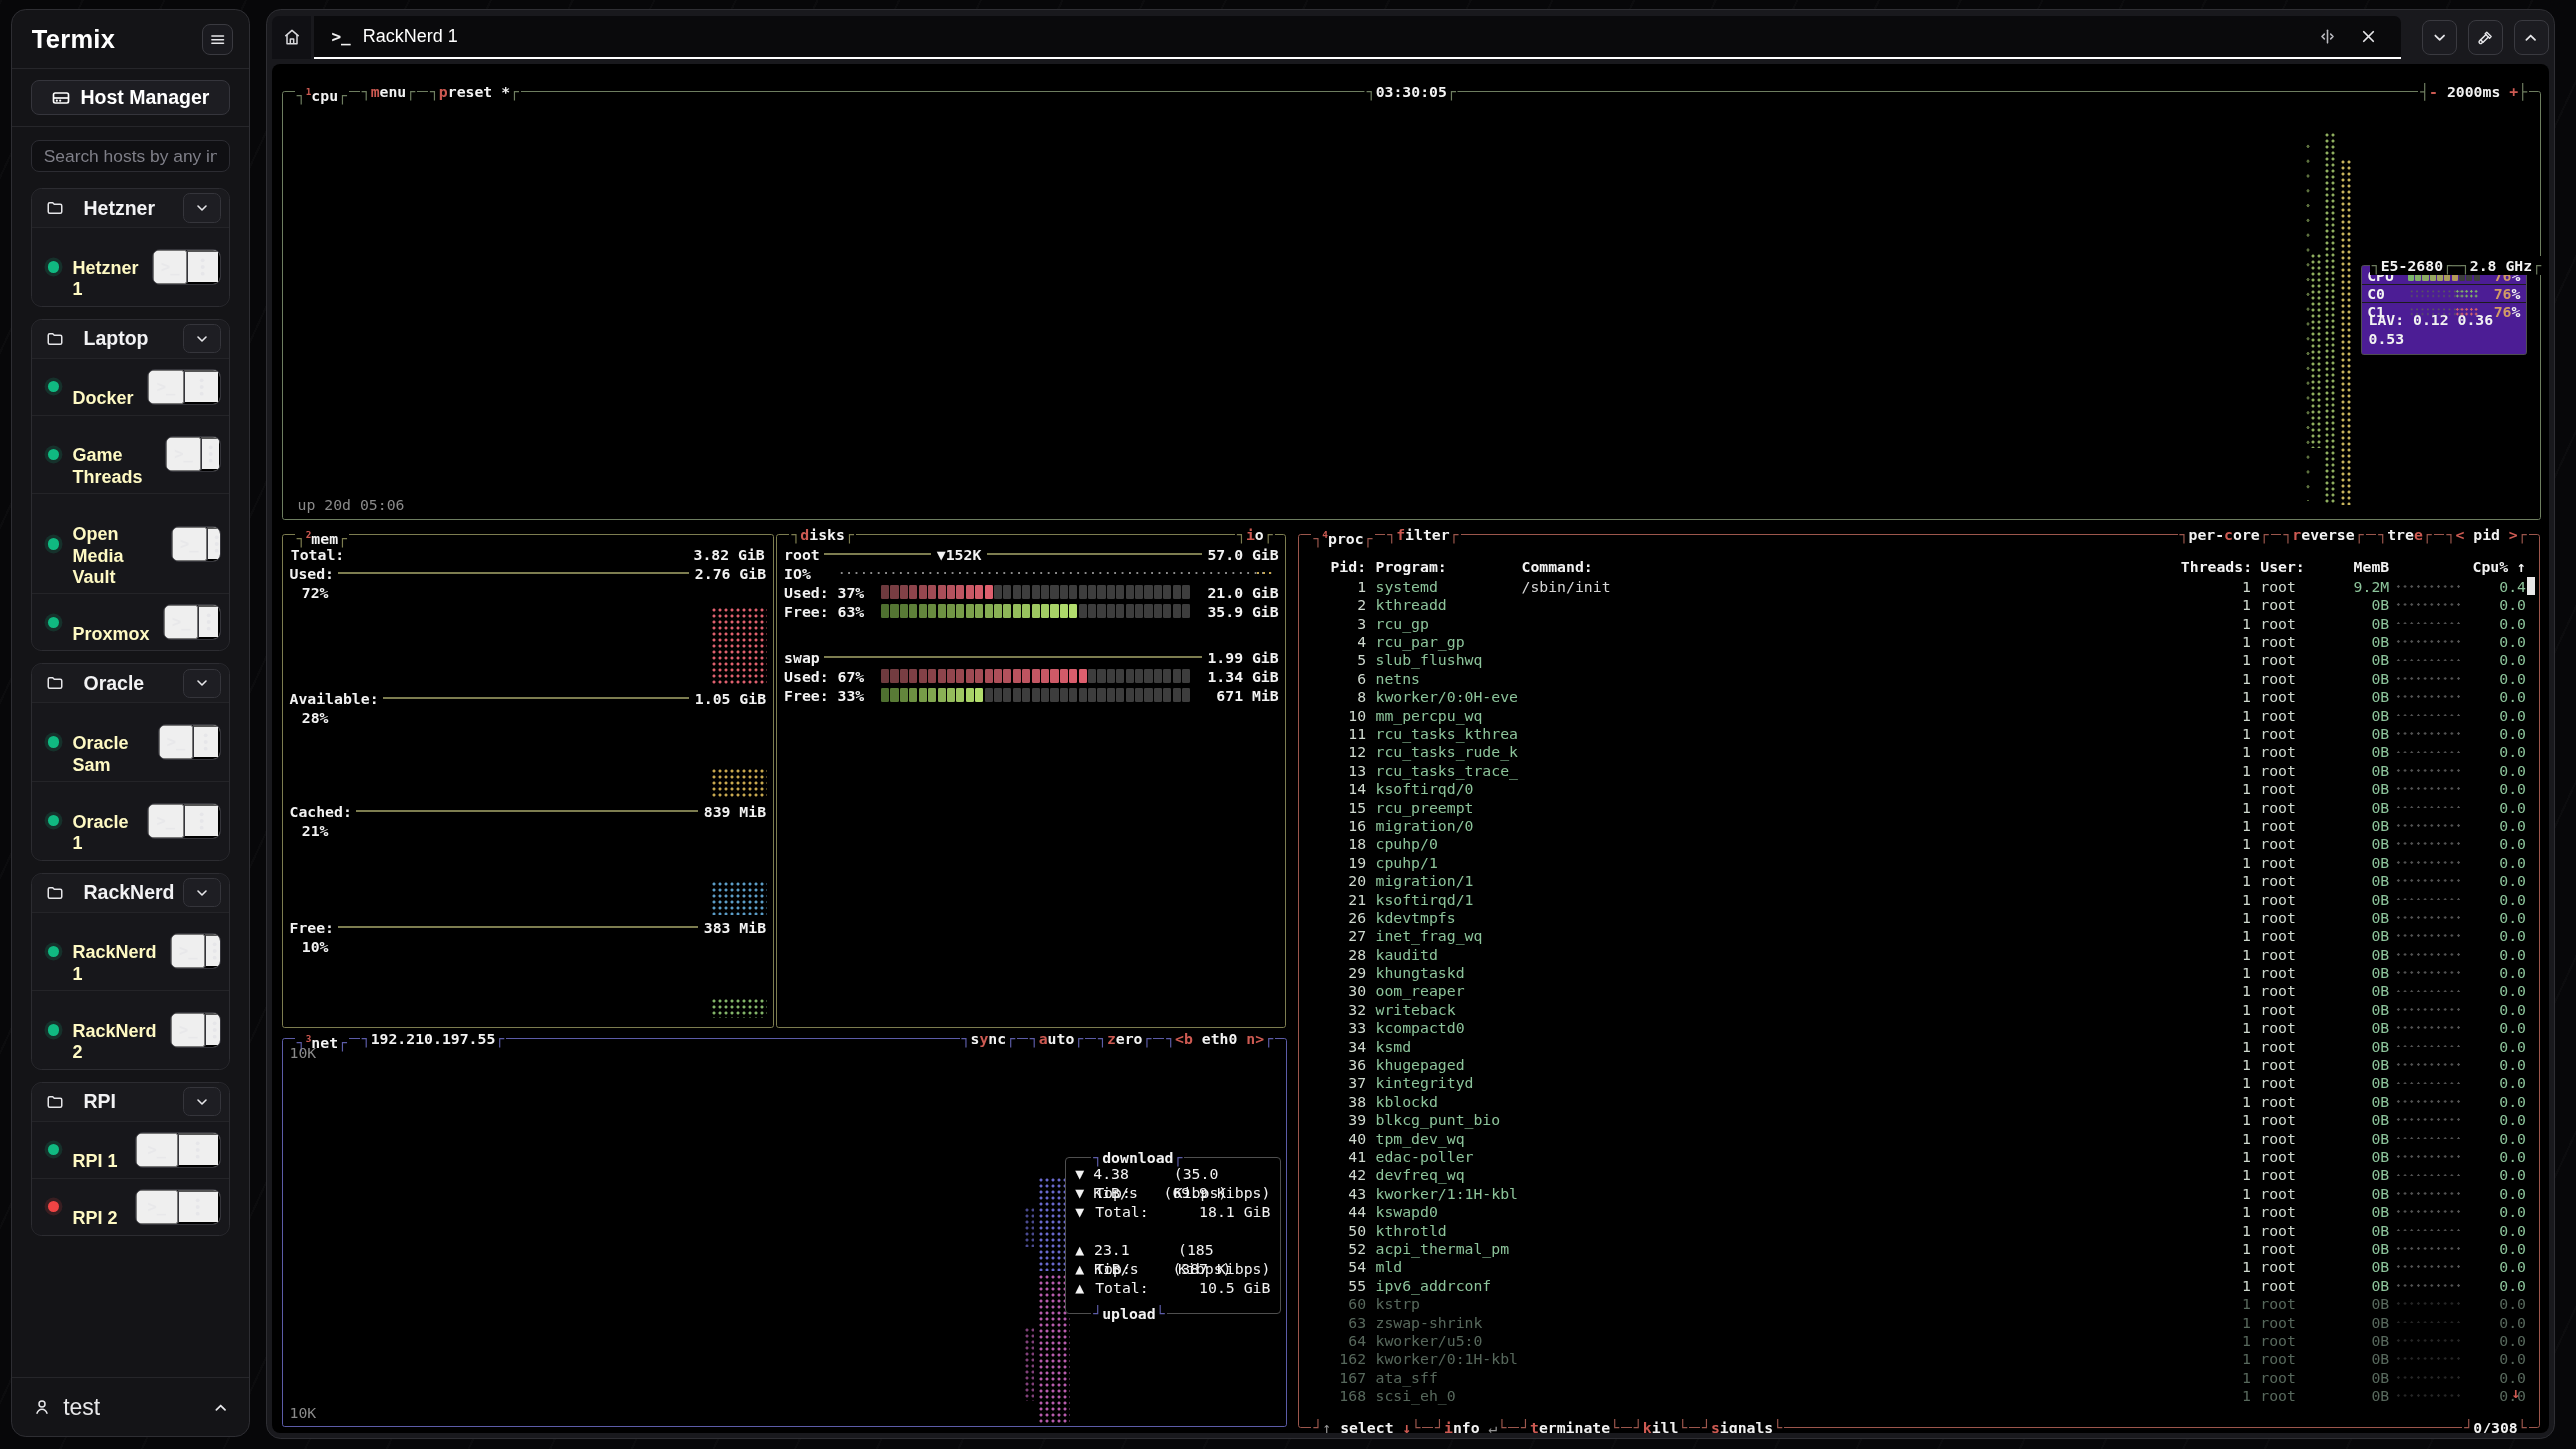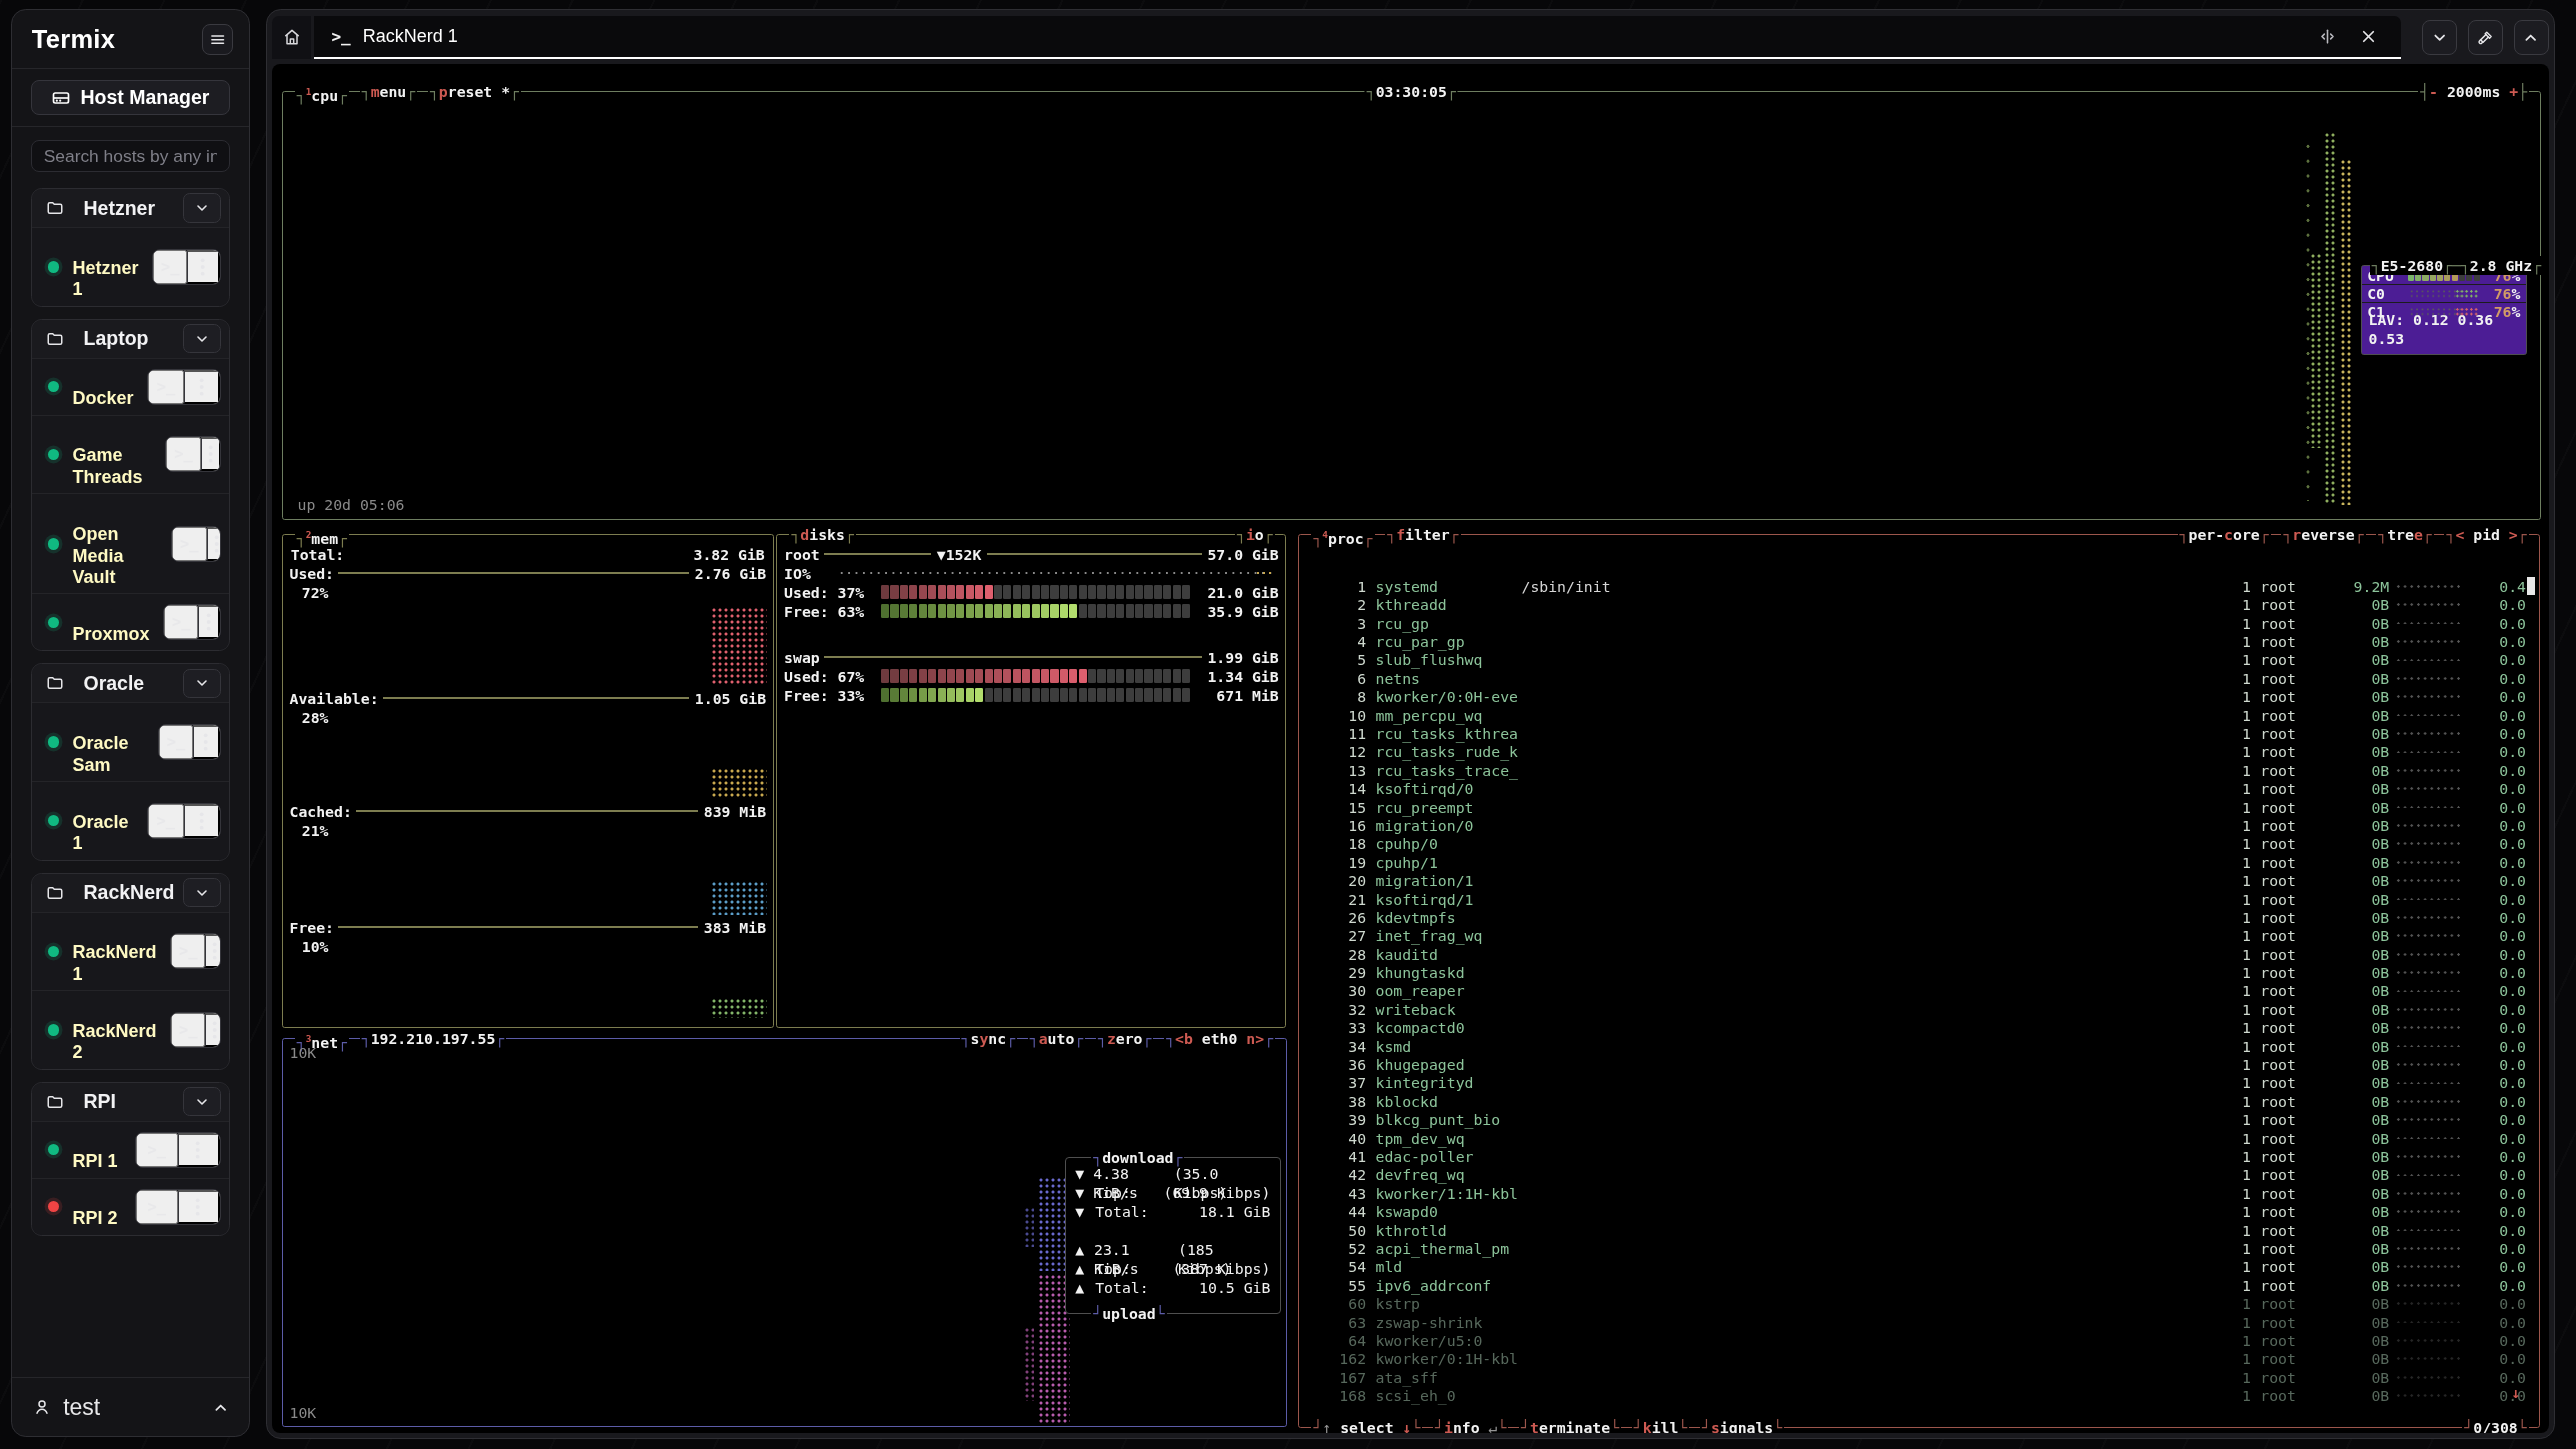--- a/index.html
+++ b/index.html
@@ -869,20 +869,30 @@
               <span class="nl">Total:</span>
               <span class="nv">10.5 GiB</span>
             </div>
           </div>
       </div>
     </div>
 
     <div class="bx" id="box-proc">
       <div class="box-title"><span class="seg"><span class="p-c">┐</span><span class="p-sup">4</span><span class="p-b">proc</span><span class="p-c">┌</span></span><span class="seg"><span class="p-c">┐</span><span class="p-red">f</span><span class="p-b">ilter</span><span class="p-c">┌</span></span></div>
       <div class="box-title right"><span class="seg"><span class="p-c">┐</span><span class="p-b">per-</span><span class="p-red">c</span><span class="p-b">ore</span><span class="p-c">┌</span></span><span class="seg"><span class="p-c">┐</span><span class="p-red">r</span><span class="p-b">everse</span><span class="p-c">┌</span></span><span class="seg"><span class="p-c">┐</span><span class="p-b">tre</span><span class="p-red">e</span><span class="p-c">┌</span></span><span class="seg"><span class="p-c">┐</span><span class="p-red">&lt; </span><span class="p-b">pid</span><span class="p-red"> &gt;</span><span class="p-c">┌</span></span></div>
+      <div class="phead">
+        <span class="c-pid">Pid:</span>
+        <span class="c-prog">Program:</span>
+        <span class="c-cmd">Command:</span>
+        <span class="c-thr">Threads:</span>
+        <span class="c-user">User:</span>
+        <span class="c-mem">MemB</span>
+        <span class="c-lead"></span>
+        <span class="c-cpu">Cpu% ↑</span>
+      </div>
       <div class="proc-rows" id="proc-rows">
           <div class="prow">
             <span class="c-pid">1</span>
             <span class="c-prog">systemd</span>
             <span class="c-cmd">/sbin/init</span>
             <span class="c-thr">1</span>
             <span class="c-user">root</span>
             <span class="c-mem">9.2M</span>
             <span class="c-lead"></span>
             <span class="c-cpu">0.4</span>

